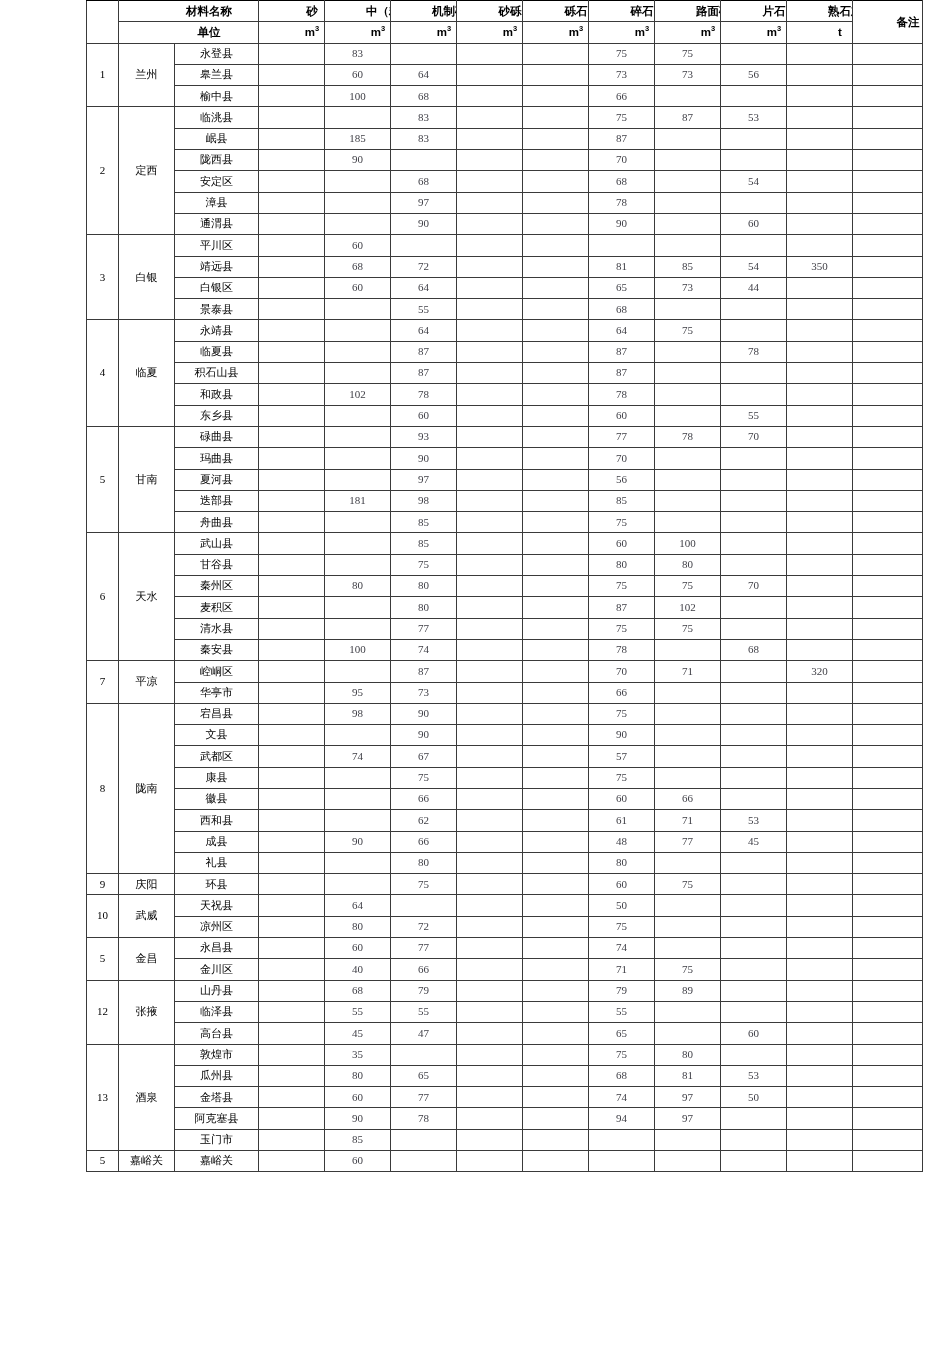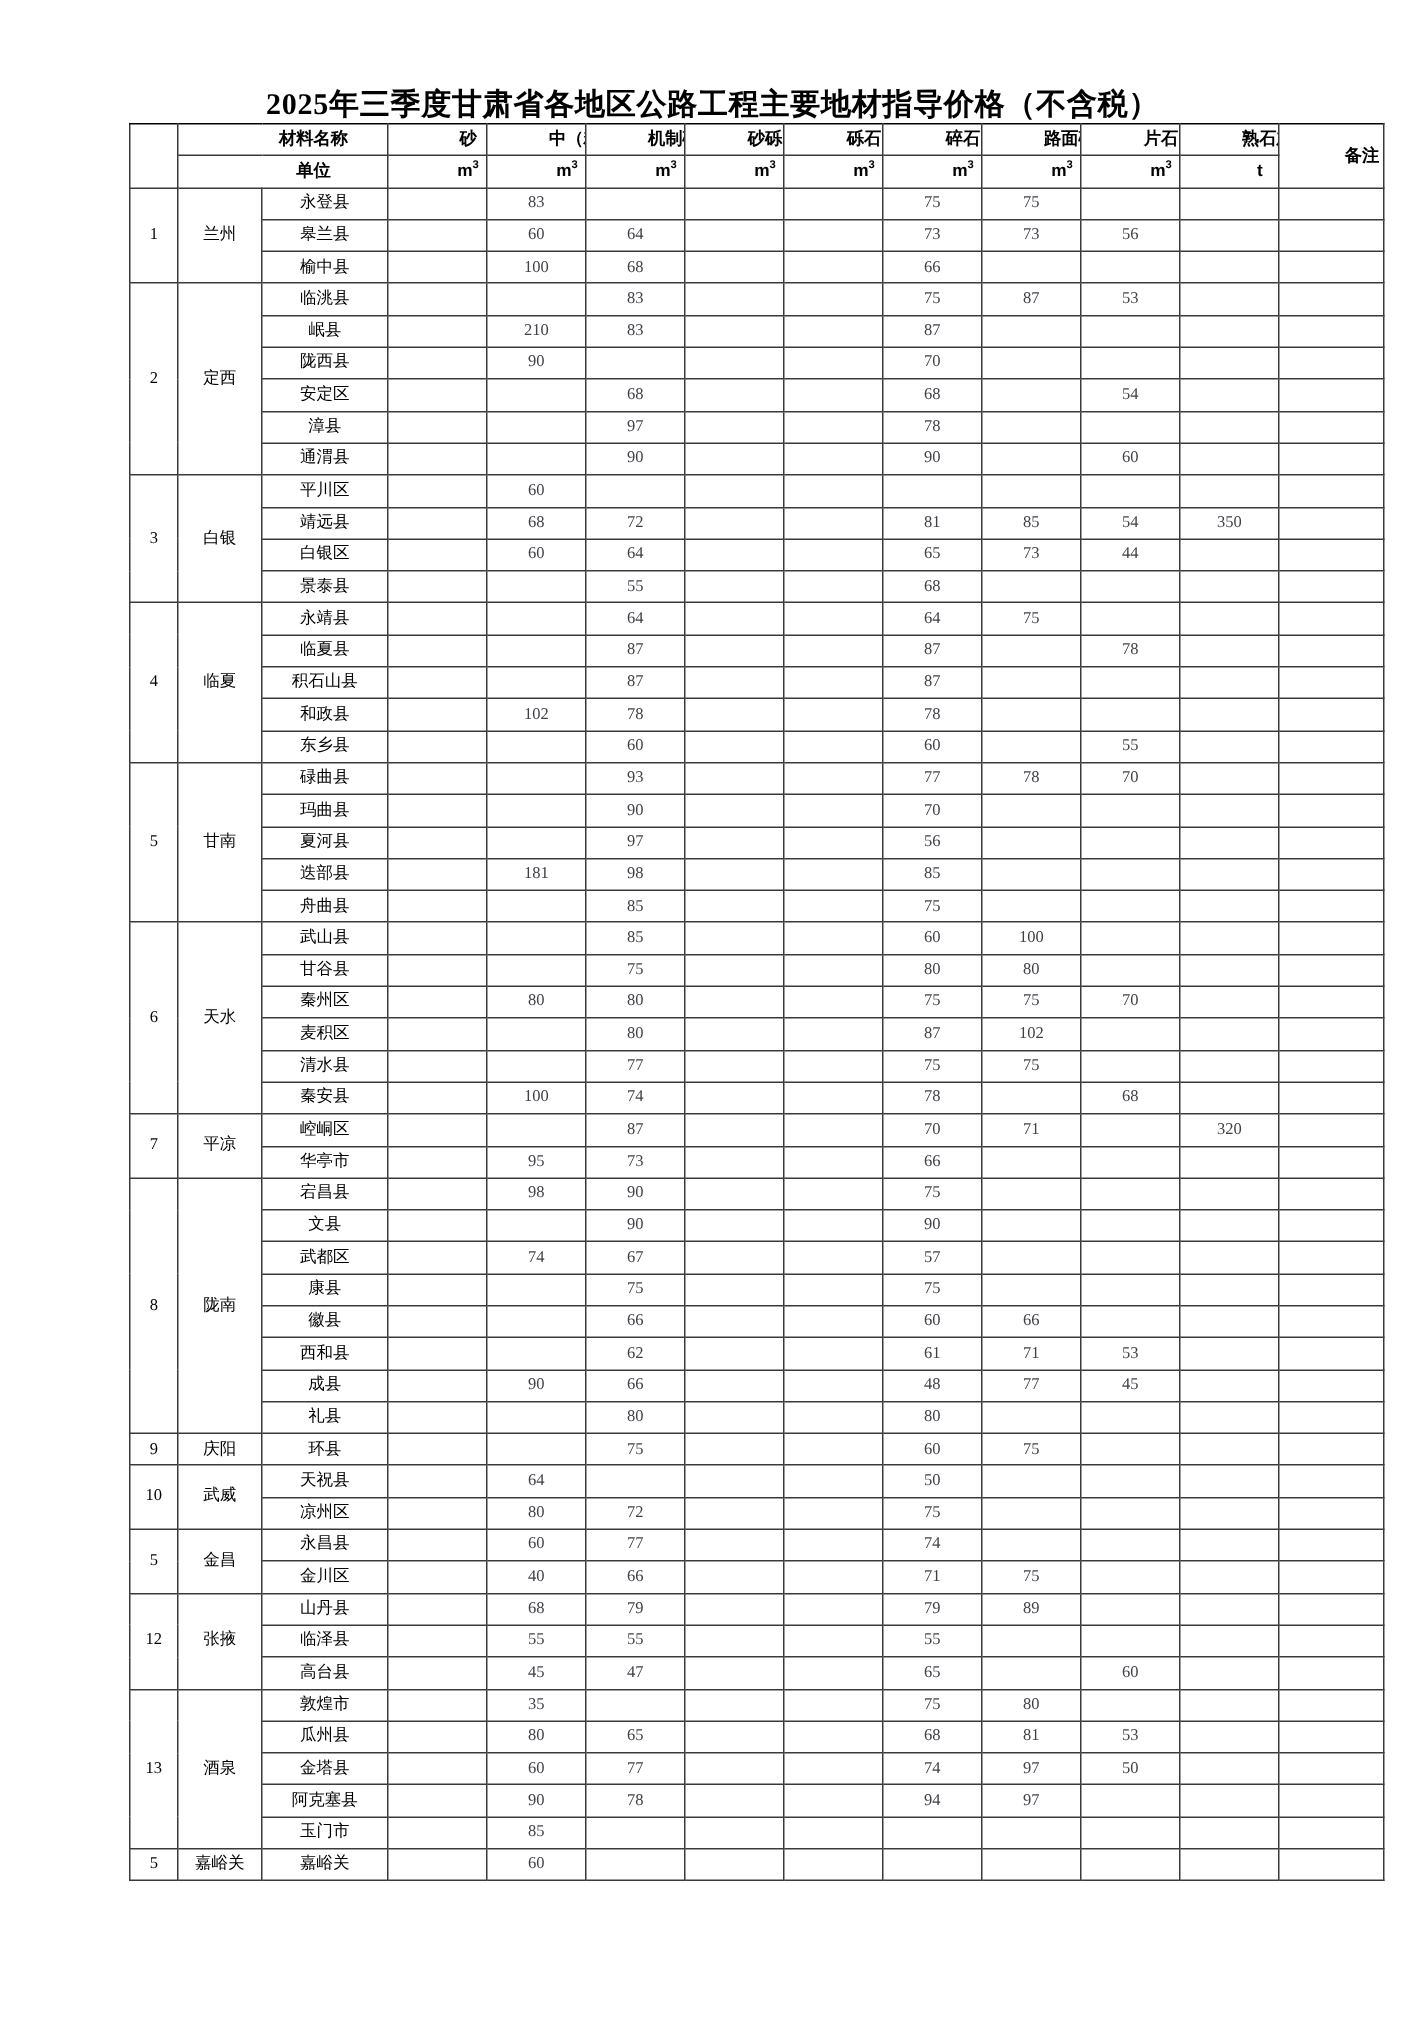--- a/index.html
+++ b/index.html
@@ -98,21 +98,20 @@
   col.c-region  { width: 56px; }
   col.c-area    { width: 84px; }
   col.c-m       { width: 66px; }
   col.c-note    { width: 70px; }
 </style>
 </head>
 <body>
 
 <div class="page">
 
-  <h1 class="doc-title">2025年三季度甘肃省各地区公路工程主要地材指导价格（不含税）</h1>
 
 
   <div class="table-wrap">
     <table class="price-table">
       <colgroup>
         <col class="c-seq">
           <col class="c-region">
           <col class="c-area">
         <col class="c-m">
           <col class="c-m">
@@ -206,21 +205,21 @@
             <td class="val"></td>
             <td class="val">75</td>
             <td class="val">87</td>
             <td class="val">53</td>
             <td class="val"></td>
             <td class="val"></td>
           </tr>
           <tr>
             <td class="area-name">岷县</td>
             <td class="val"></td>
-            <td class="val">210</td>
+            <td class="val">185</td>
             <td class="val">83</td>
             <td class="val"></td>
             <td class="val"></td>
             <td class="val">87</td>
             <td class="val"></td>
             <td class="val"></td>
             <td class="val"></td>
             <td class="val"></td>
           </tr>
           <tr>

